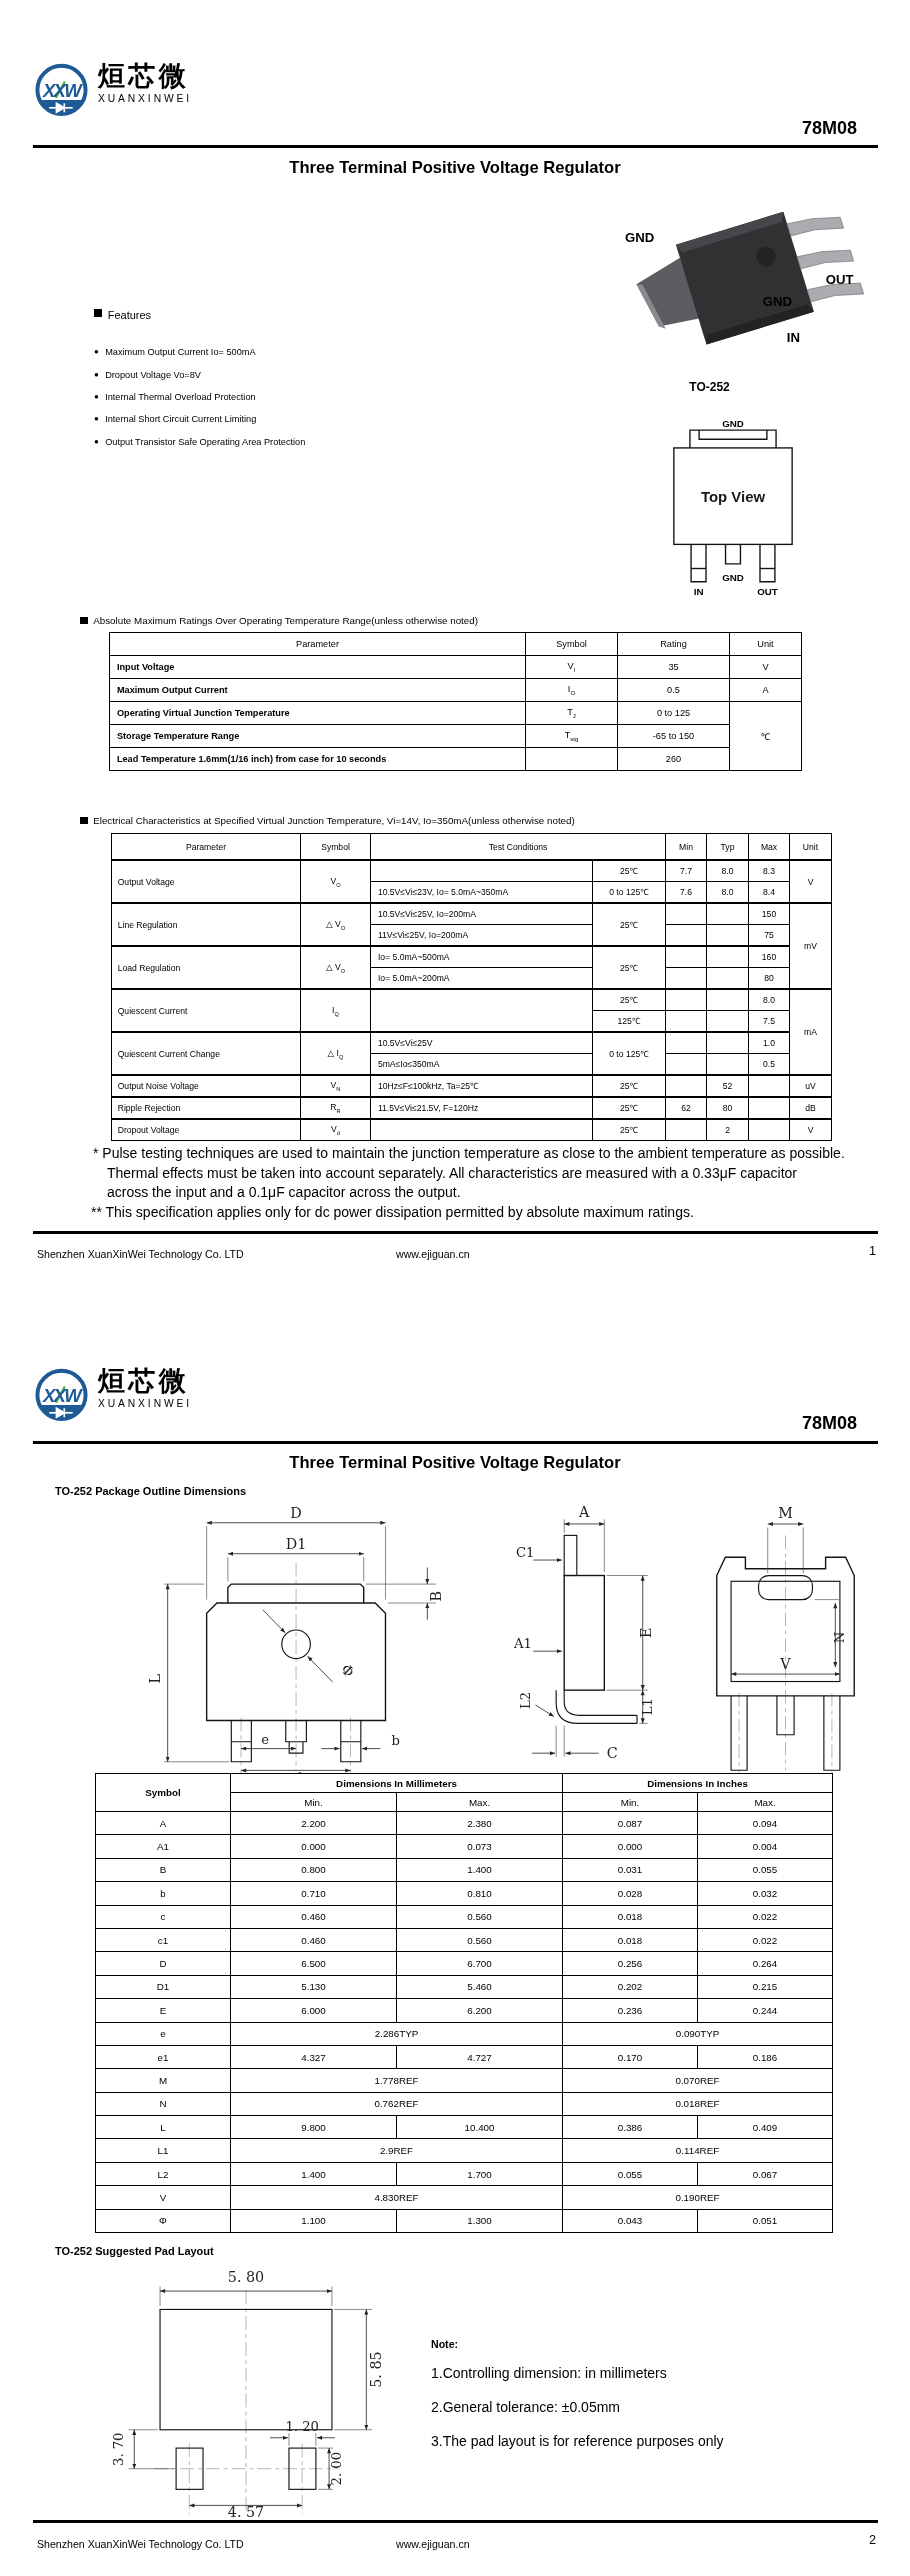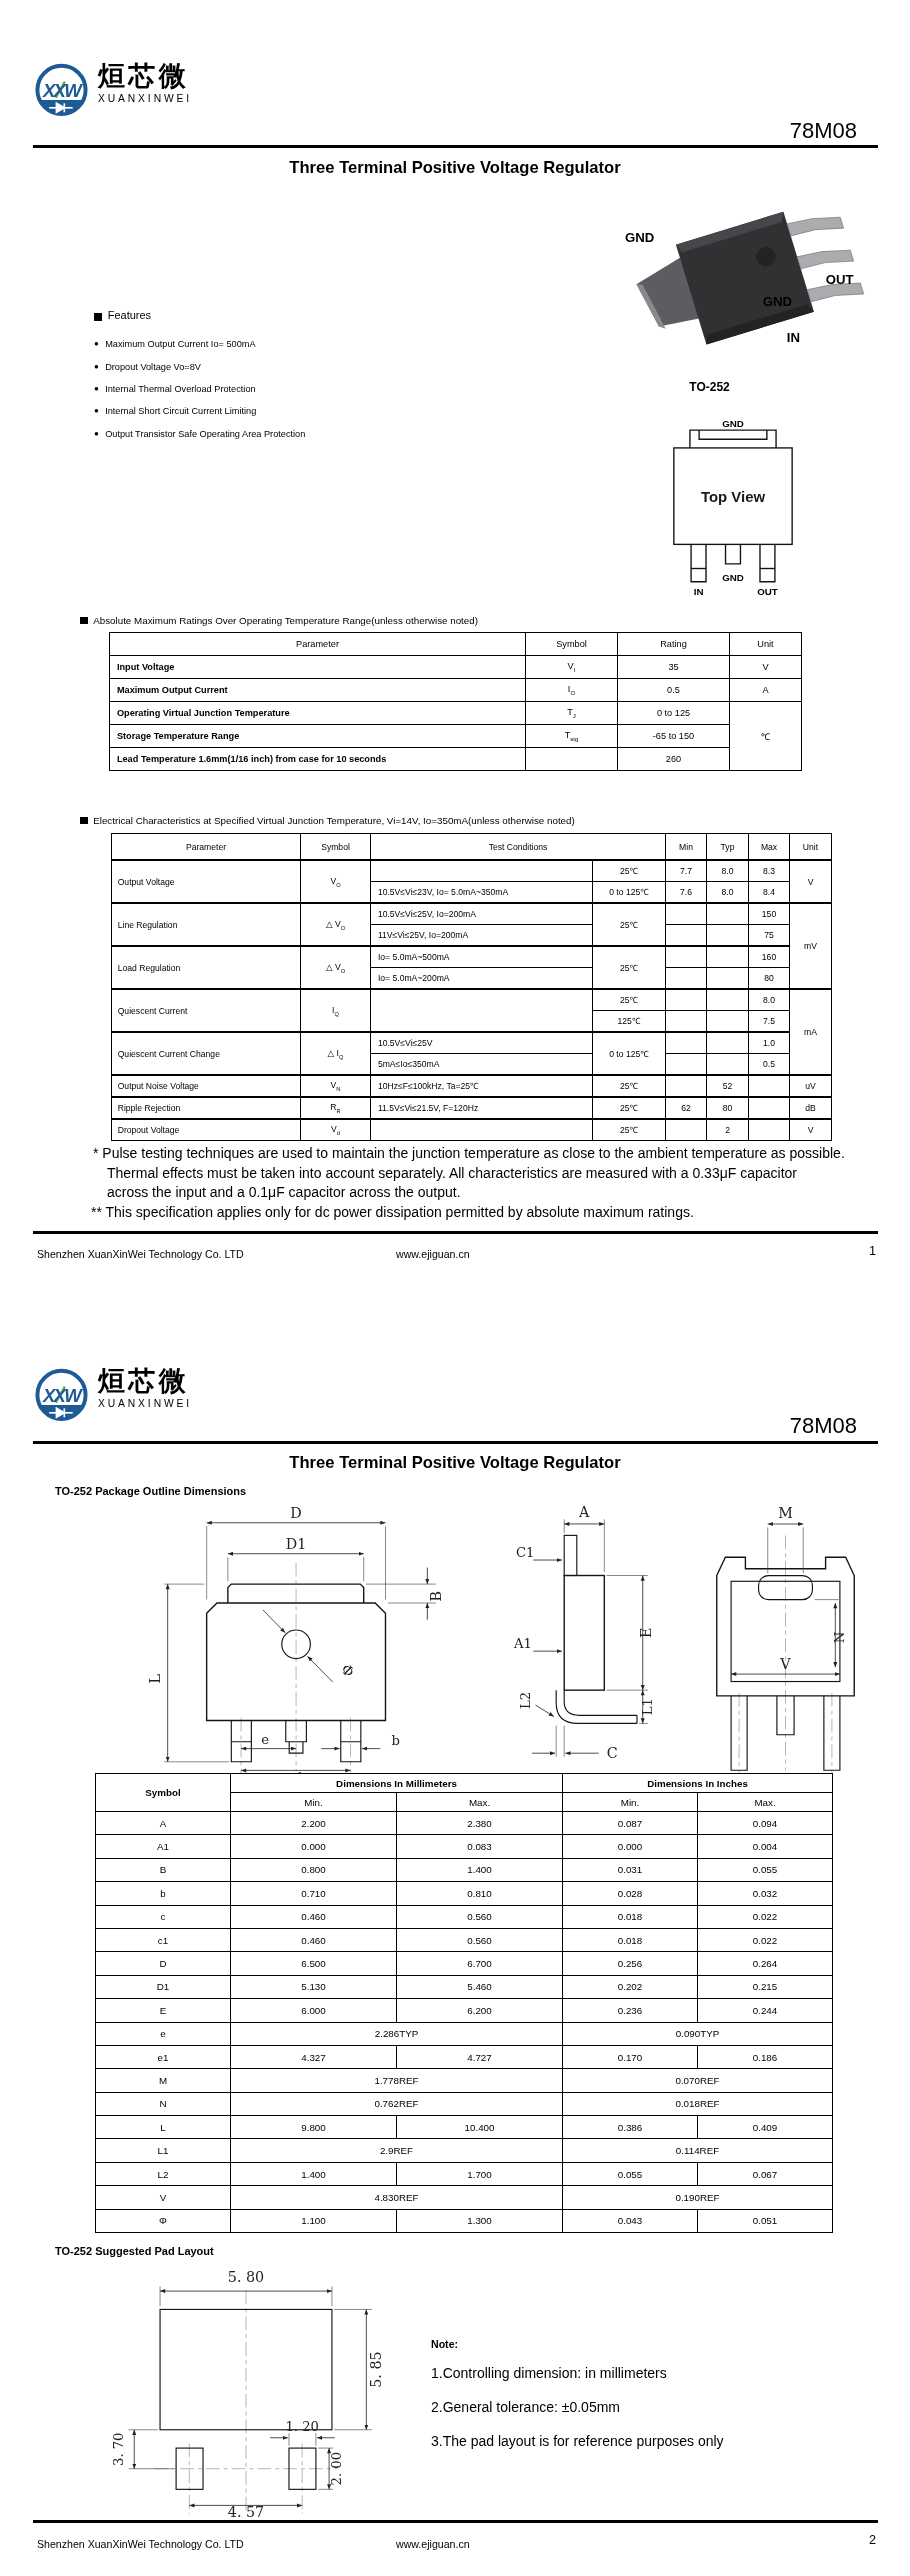--- a/index.html
+++ b/index.html
@@ -3,32 +3,32 @@
 <meta charset="utf-8">
 <style>
   html,body{margin:0;padding:0;background:#e8e8e8;}
   .doc{width:910px;margin:0 auto;background:#fff;font-family:"Liberation Sans",sans-serif;color:#000;}
   .page{position:relative;width:910px;height:1288px;background:#fff;overflow:hidden;}
 
   
   .logo{position:absolute;left:32px;display:flex;gap:6.9px;}
   .logo-cn{font-size:27px;font-weight:bold;letter-spacing:3.4px;line-height:1;}
   .logo-en{font-size:10.3px;letter-spacing:2.9px;margin-top:2.9px;}
-  .pn{position:absolute;right:53px;font-size:22px;font-weight:normal;}
+  .pn{position:absolute;right:53px;font-size:18px;font-weight:bold;}
   .rule{position:absolute;left:33px;width:845px;height:3.4px;background:#000;}
   .title{position:absolute;left:0;width:100%;text-align:center;font-size:16.6px;font-weight:bold;}
 
   
   .sec-head{position:absolute;display:flex;align-items:center;gap:5.7px;font-size:9.8px;}
   .sec-head .sq{width:7.5px;height:7.5px;background:#000;flex:0 0 auto;}
   .bold-head{position:absolute;font-size:11px;font-weight:bold;}
 
   
   .features{position:absolute;left:94px;top:309px;}
-  .feat-head{display:flex;align-items:flex-end;gap:5.7px;font-size:11px;margin-bottom:12px;}
+  .feat-head{display:flex;align-items:flex-start;gap:5.7px;font-size:11px;margin-bottom:20px;}
   .feat-head .sq{width:8px;height:8px;background:#000;}
   .feat-item{display:flex;align-items:center;gap:6.3px;font-size:9.2px;height:22.4px;}
   .feat-item .dot{font-size:8px;line-height:1;}
 
   
   table.tbl{position:absolute;border-collapse:collapse;table-layout:fixed;background:#fff;}
   table.tbl td{border:1.1px solid #000;text-align:center;vertical-align:middle;padding:0 2.3px;overflow:hidden;}
   table.tbl tr.hd td{font-size:inherit;}
   .tbl-abs{left:109px;top:632px;width:691px;font-size:9.2px;border:1.7px solid #000;}
   .tbl-abs td{height:22px;border-width:1.7px;}
@@ -533,21 +533,21 @@
       <tr>
             <td>A</td>
             <td>2.200</td>
             <td>2.380</td>
             <td>0.087</td>
             <td>0.094</td>
           </tr>
       <tr>
             <td>A1</td>
             <td>0.000</td>
-            <td>0.083</td>
+            <td>0.073</td>
             <td>0.000</td>
             <td>0.004</td>
           </tr>
       <tr>
             <td>B</td>
             <td>0.800</td>
             <td>1.400</td>
             <td>0.031</td>
             <td>0.055</td>
           </tr>

